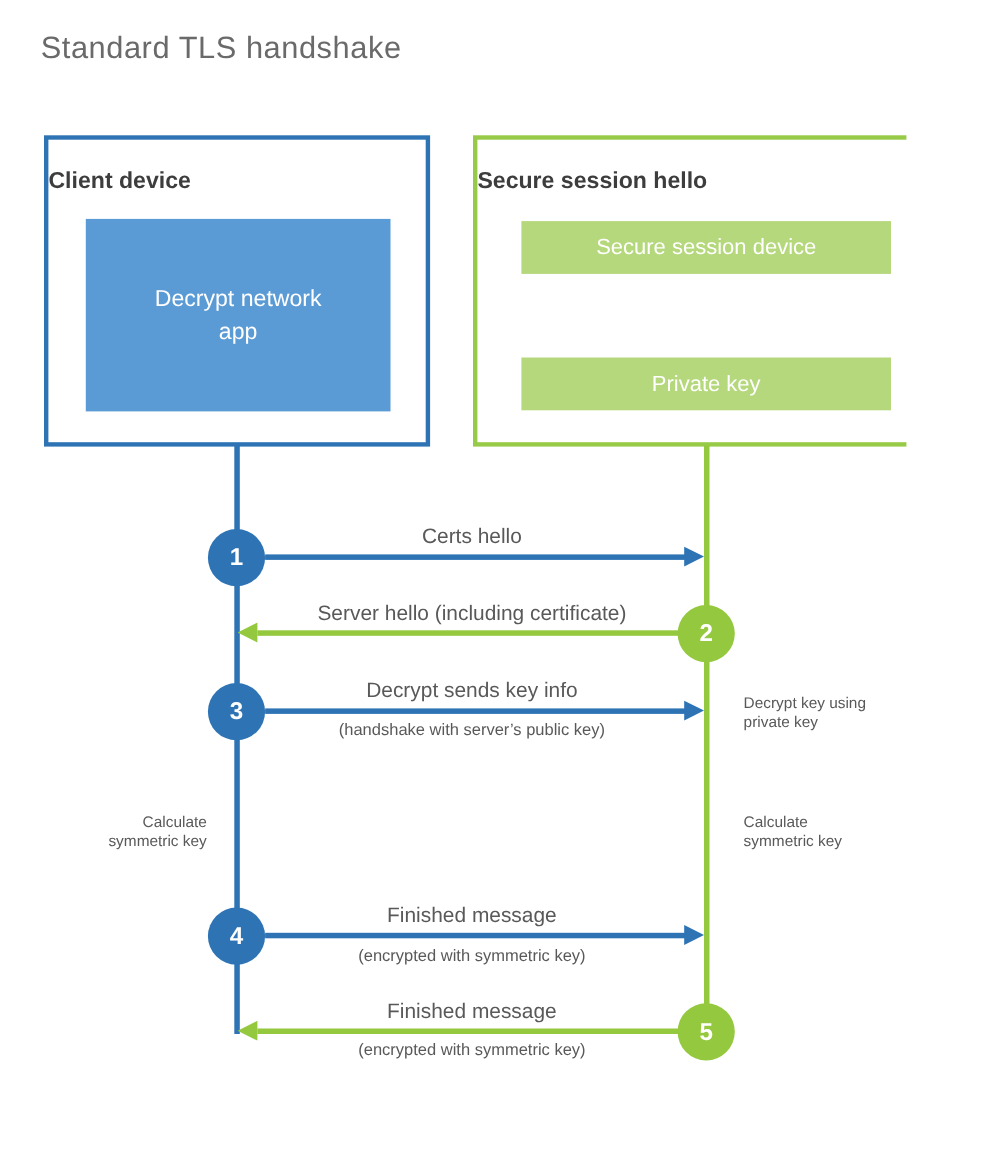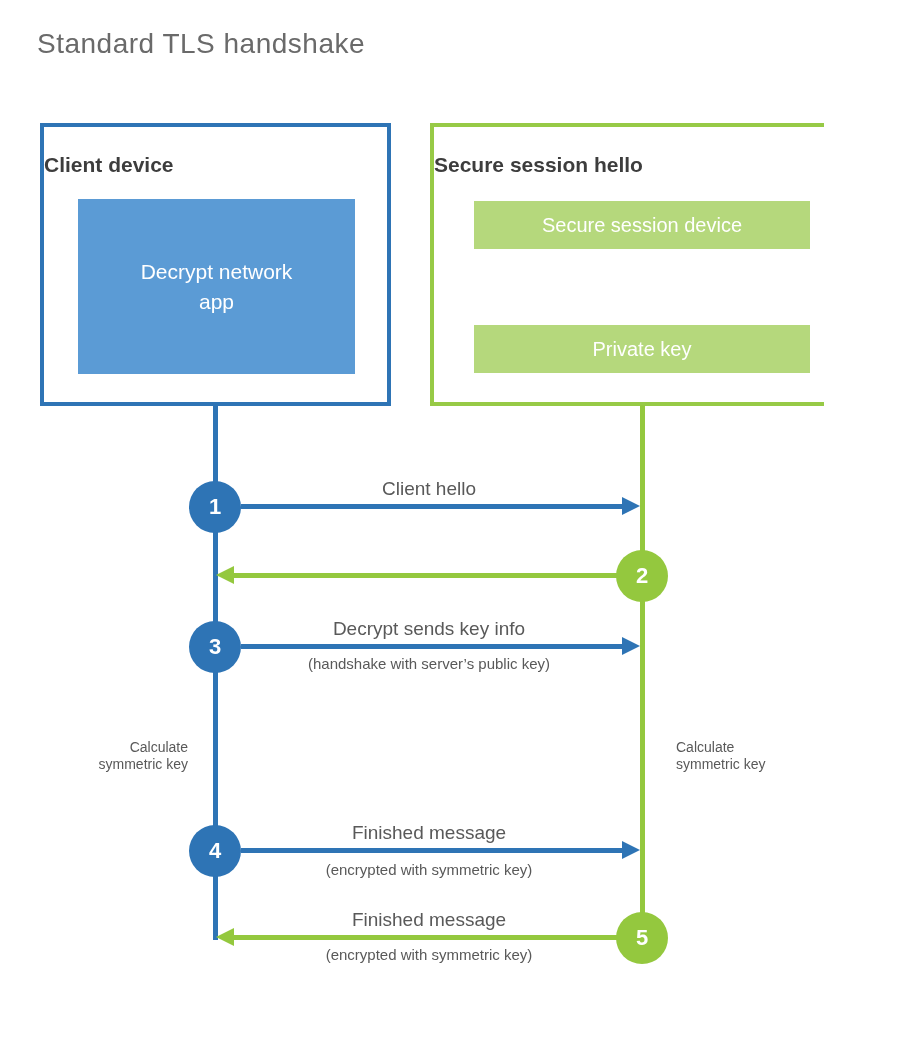--- a/index.html
+++ b/index.html
@@ -154,34 +154,37 @@
 
   <div class="abs entity-box server-box">
     <div class="abs entity-title">Secure session hello</div>
   </div>
   <div class="abs server-bar bar-1">Secure session device</div>
   <div class="abs server-bar bar-3">Private key</div>
 
   <div class="abs lifeline blue-line"></div>
   <div class="abs lifeline green-line"></div>
 
-  <div class="abs msg-label l1">Client hello</div>
+  <div class="abs msg-label l1">Certs hello</div>
   <div class="abs arrow-bar bar-blue a1-bar"></div>
   <div class="abs arrow-head head-right a1-head"></div>
   <div class="abs step-circle circle-blue c1">1</div>
 
+  <div class="abs msg-label l2">Server hello (including certificate)</div>
   <div class="abs arrow-bar bar-green a2-bar"></div>
   <div class="abs arrow-head head-left a2-head"></div>
   <div class="abs step-circle circle-green c2">2</div>
 
   <div class="abs msg-label l3">Decrypt sends key info</div>
   <div class="abs msg-sub s3">(handshake with server’s public key)</div>
   <div class="abs arrow-bar bar-blue a3-bar"></div>
   <div class="abs arrow-head head-right a3-head"></div>
   <div class="abs step-circle circle-blue c3">3</div>
+  <div class="abs side-note note-decrypt">Decrypt key using
+private key</div>
 
   <div class="abs side-note note-calc-left">Calculate
 symmetric key</div>
   <div class="abs side-note note-calc-right">Calculate
 symmetric key</div>
 
   <div class="abs msg-label l4">Finished message</div>
   <div class="abs msg-sub s4">(encrypted with symmetric key)</div>
   <div class="abs arrow-bar bar-blue a4-bar"></div>
   <div class="abs arrow-head head-right a4-head"></div>

